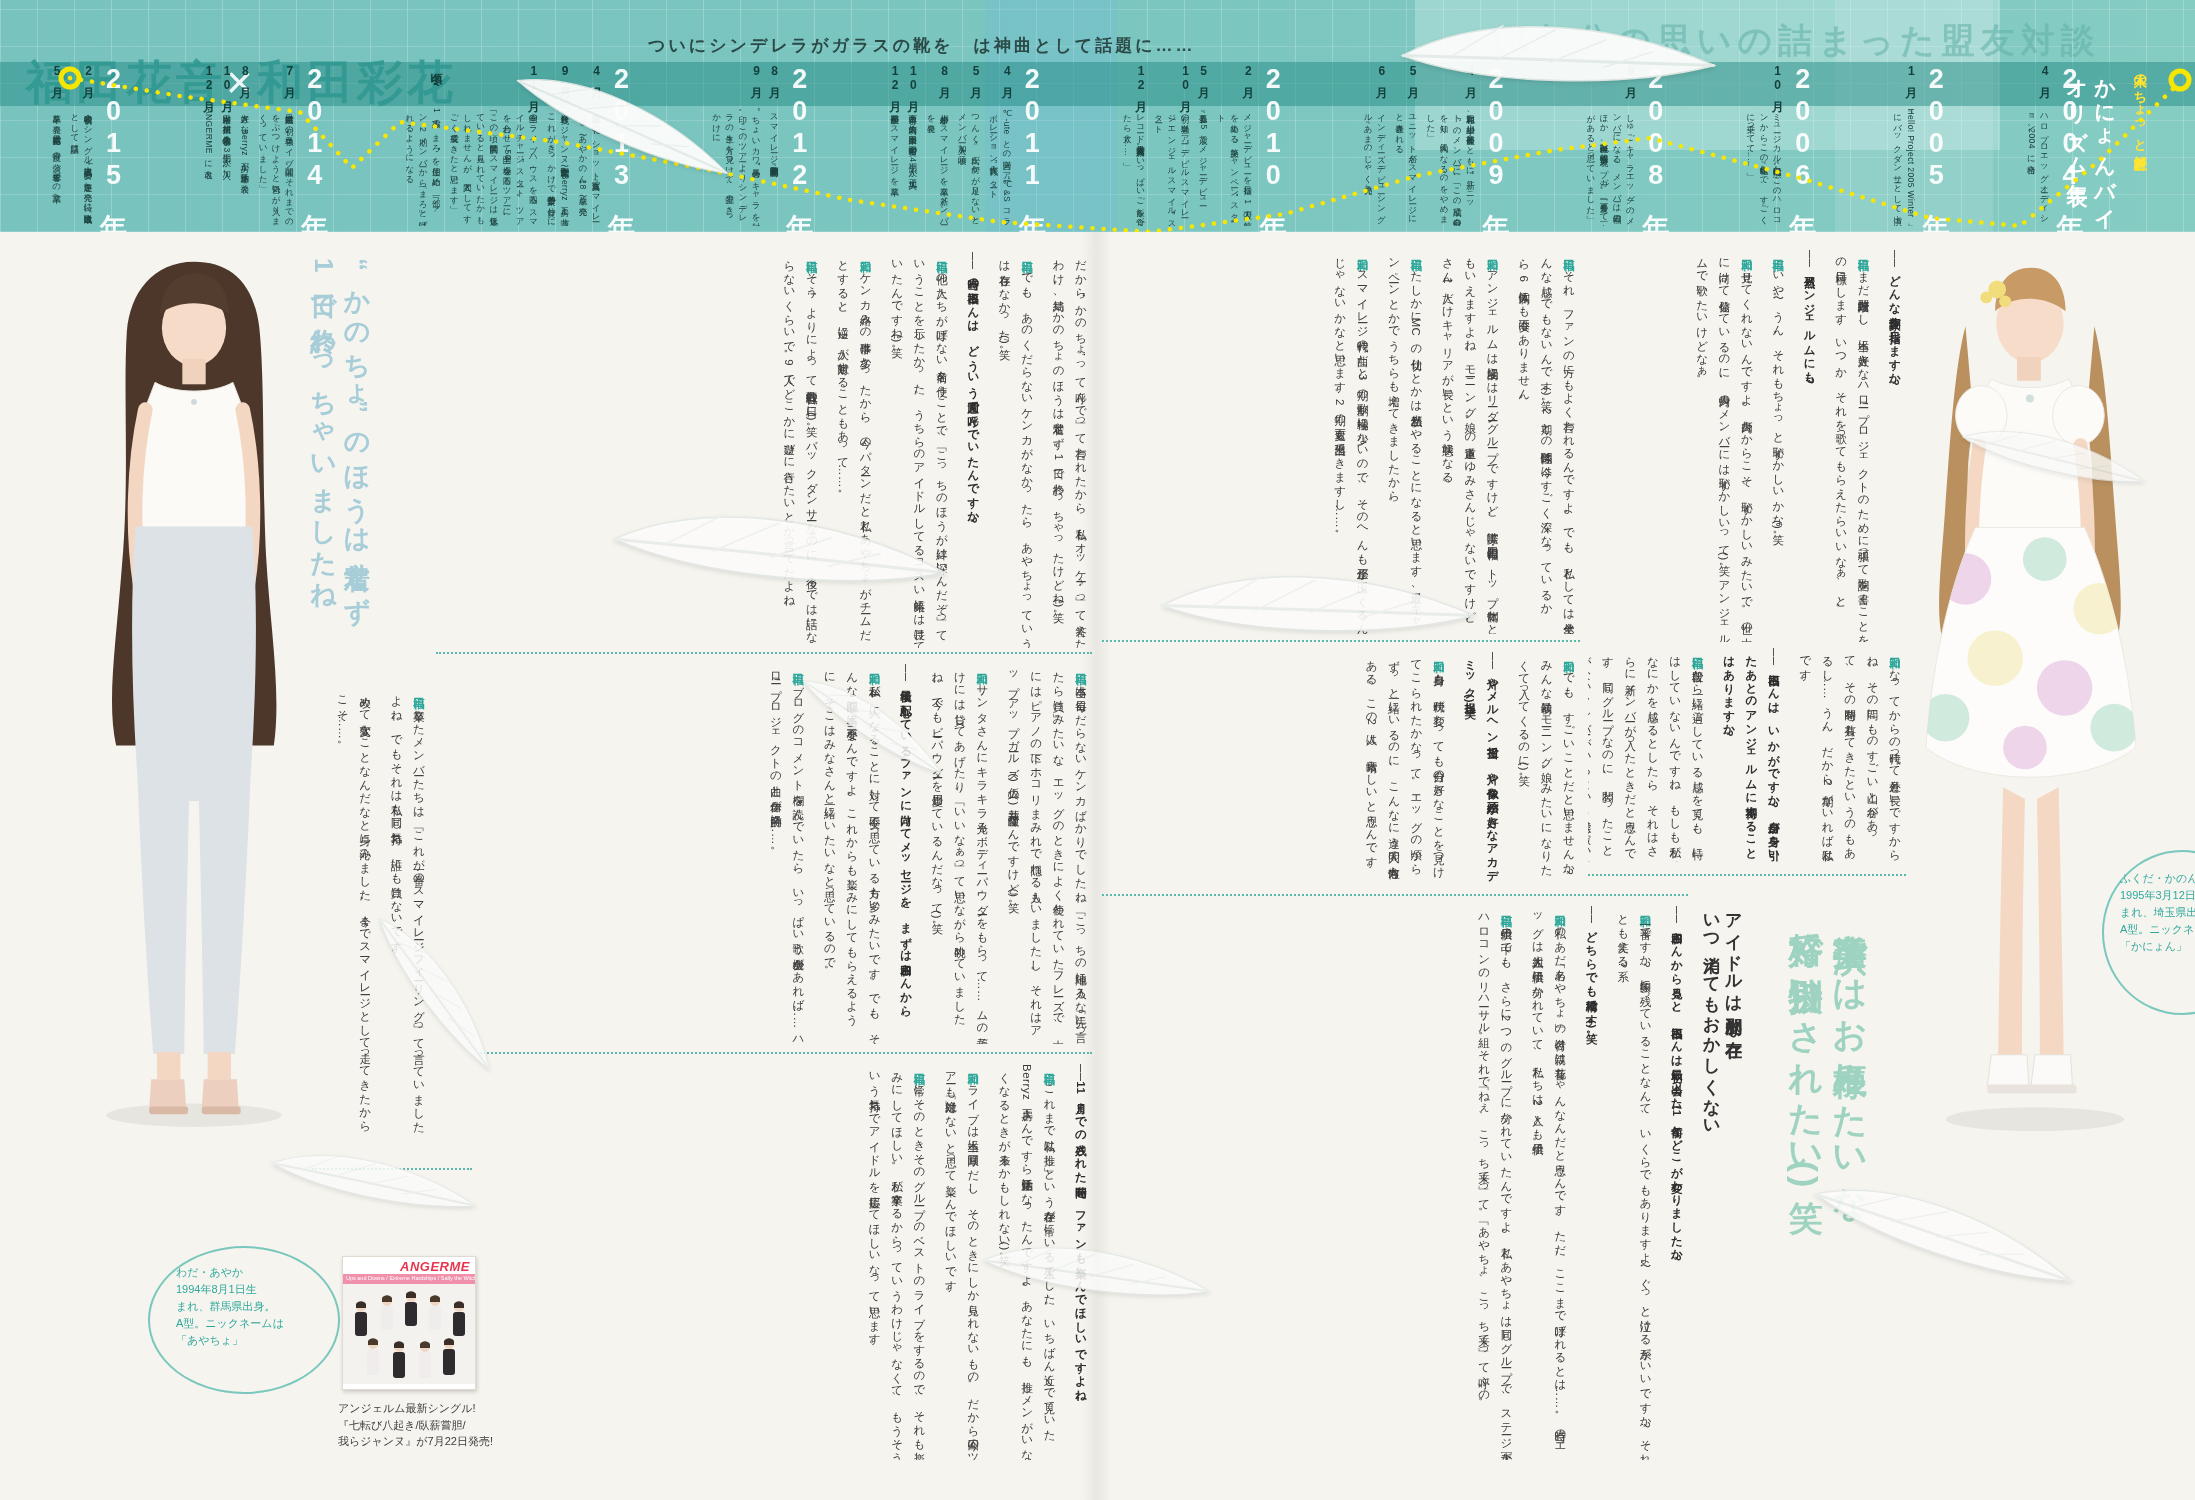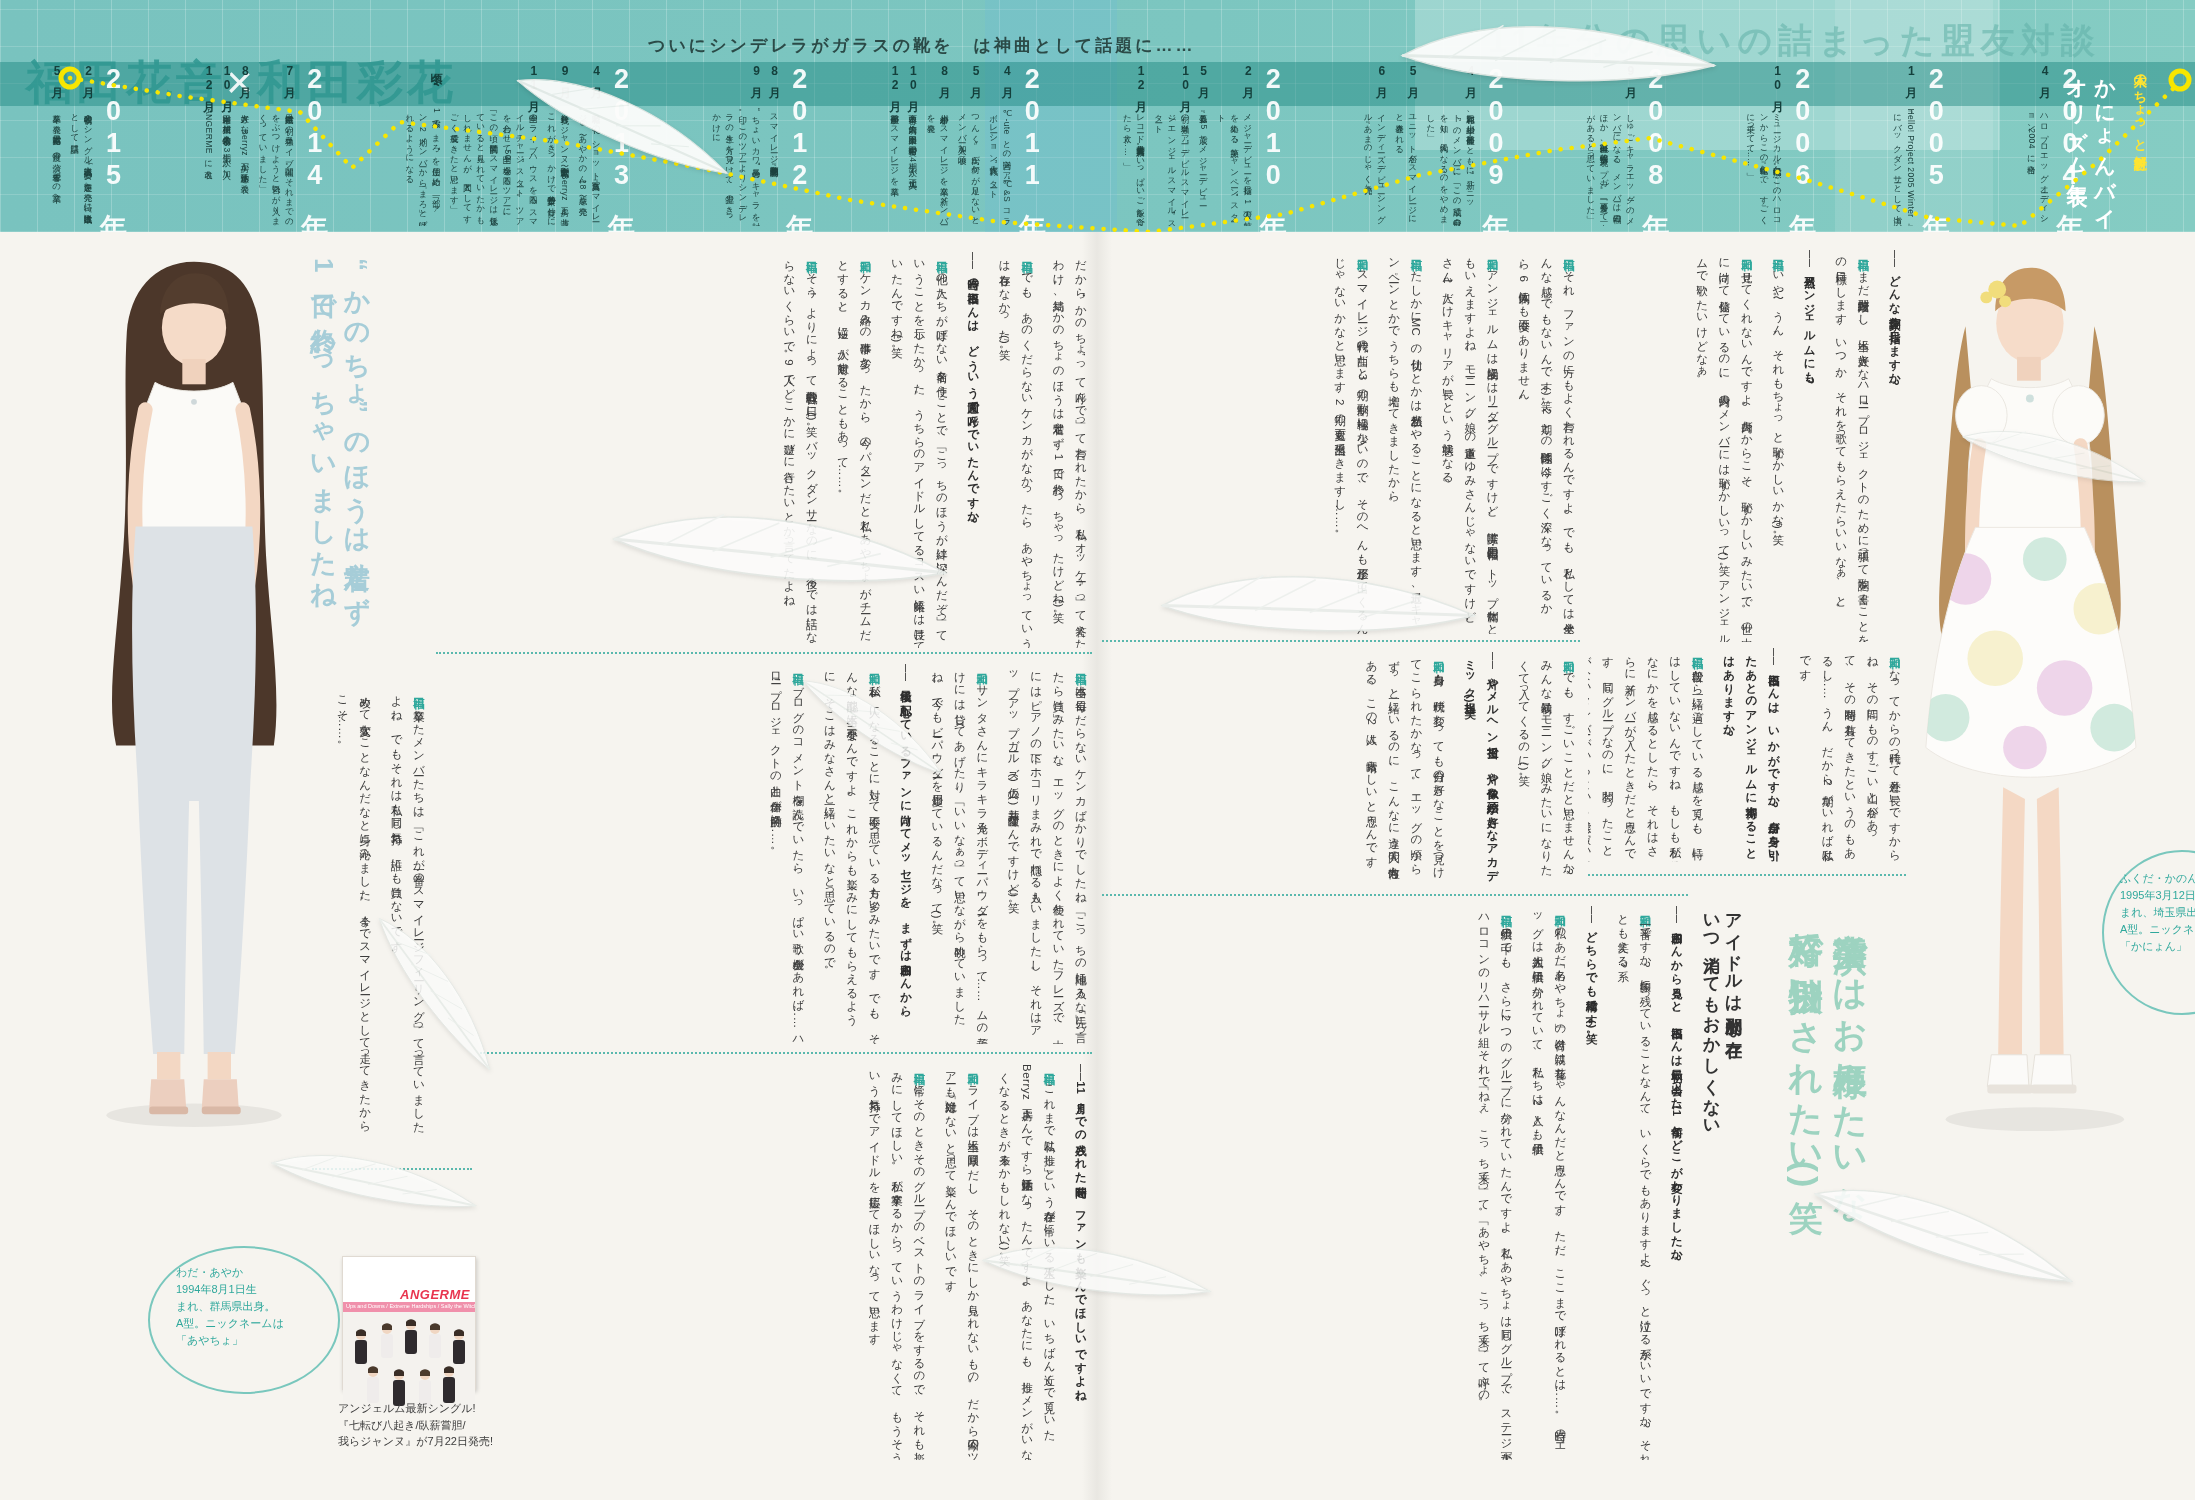--- a/index.html
+++ b/index.html
@@ -59,21 +59,21 @@
 
   
   .profile{position:absolute;border:2px solid #79c7bd;border-radius:50%;
            color:#2fa89c;font-size:11px;line-height:1.55;white-space:pre-line;}
   .profile-left{left:148px;top:1246px;width:192px;height:148px;padding:16px 0 0 26px;box-sizing:border-box;}
   .profile-right{left:2102px;top:850px;width:160px;height:165px;padding:18px 0 0 16px;box-sizing:border-box;}
 
   .album{position:absolute;left:342px;top:1256px;width:134px;height:134px;background:#fff;
          border:1px solid #e0dad2;box-shadow:1px 2px 4px rgba(0,0,0,.18);box-sizing:border-box;}
   .album-logo{color:#e8354f;font-weight:800;font-style:italic;font-size:13px;text-align:right;
-              padding:2px 5px 0 0;letter-spacing:.5px;margin-top:28px;}
+              padding:2px 5px 0 0;letter-spacing:.5px;}
   .album-sub{background:#f090ab;color:#fff;font-size:5.5px;line-height:1.4;padding:1px 3px;
              white-space:nowrap;overflow:hidden;}
   .album-art{height:100px;background:#f4f2ee;overflow:hidden;}
   .album-caption{position:absolute;left:338px;top:1400px;width:170px;font-size:11px;color:#3c3c3c;
                  line-height:1.5;white-space:pre-line;}
 
   .photo{position:absolute;}
   .feathers{position:absolute;inset:0;pointer-events:none;z-index:6;
             filter:drop-shadow(0 2px 2px rgba(0,0,0,.10));}
 </style>

